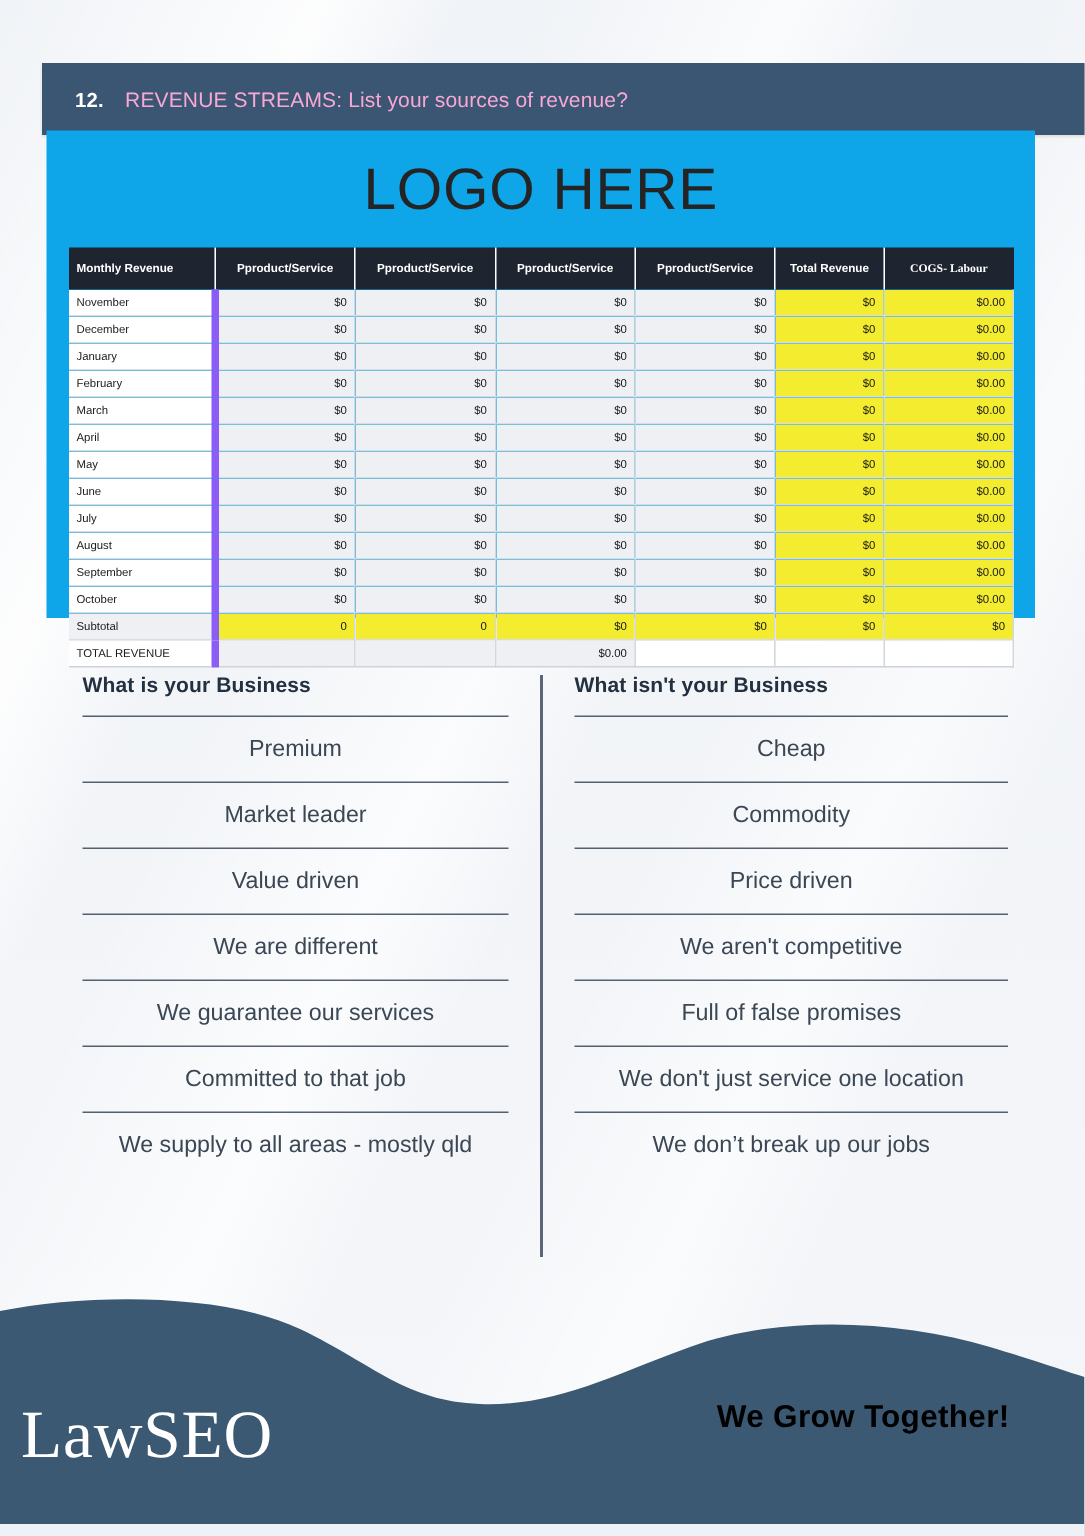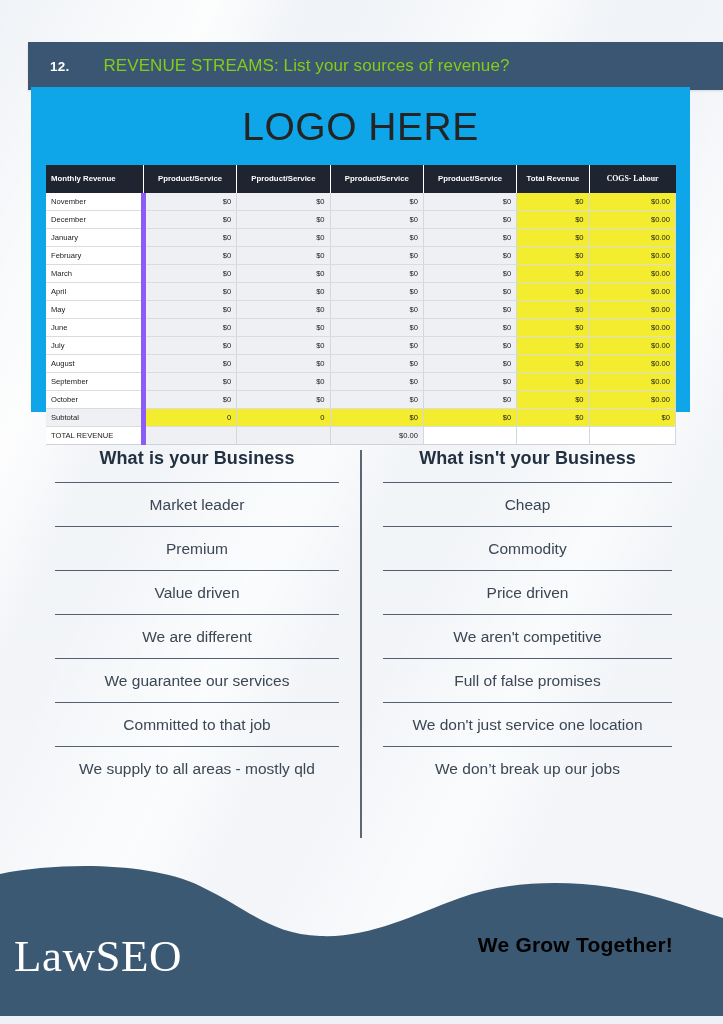--- a/index.html
+++ b/index.html
@@ -45,25 +45,24 @@
     box-shadow: 0 1px 2px rgba(0,0,0,0.12);
   }
   .qbar .qnum {
     color: #ffffff;
     font-size: 13.5px;
     font-weight: bold;
     letter-spacing: 0.2px;
     margin-right: 14px;
   }
   .qbar .qtext {
-    color: #84cc16;
-    font-size: 17px;
+    color: #f9a8d4;
+    font-size: 14px;
     font-weight: normal;
     letter-spacing: 0.1px;
-    margin-left: 20px;
   }
 
   
   .sheet-card {
     position: absolute;
     left: 31px;
     top: 87px;
     width: 659px;
     height: 325px;
     background: #0ea5e9;
@@ -138,22 +137,21 @@
     left: 0;
     top: 448px;
     width: 723px;
     display: flex;
   }
   .biz-col { width: 361px; box-sizing: border-box; }
   .biz-col.left  { padding: 0 22px 0 55px; }
   .biz-col.right { padding: 0 50px 0 22px; }
 
   .biz-title {
-    text-align: center;
-    font-size: 18px;
+    font-size: 14px;
     font-weight: bold;
     color: #22303f;
     padding-bottom: 13px;
     letter-spacing: 0.1px;
   }
   .biz-item {
     text-align: center;
     font-size: 15.5px;
     color: #3b4754;
     border-top: 1.6px solid #54606e;
@@ -376,22 +374,22 @@
       </tbody>
     </table>
   </div>
 
   <div class="biz-divider"></div>
 
   <div class="biz-wrap">
 
     <div class="biz-col left">
       <div class="biz-title">What is your Business</div>
+      <div class="biz-item">Premium</div>
       <div class="biz-item">Market leader</div>
-      <div class="biz-item">Premium</div>
       <div class="biz-item">Value driven</div>
       <div class="biz-item">We are different</div>
       <div class="biz-item">We guarantee our services</div>
       <div class="biz-item">Committed to that job</div>
       <div class="biz-item">We supply to all areas - mostly qld</div>
     </div>
 
     <div class="biz-col right">
       <div class="biz-title">What isn't your Business</div>
       <div class="biz-item">Cheap</div>

